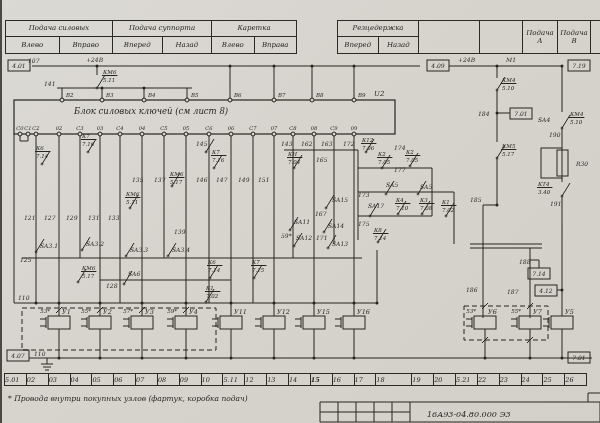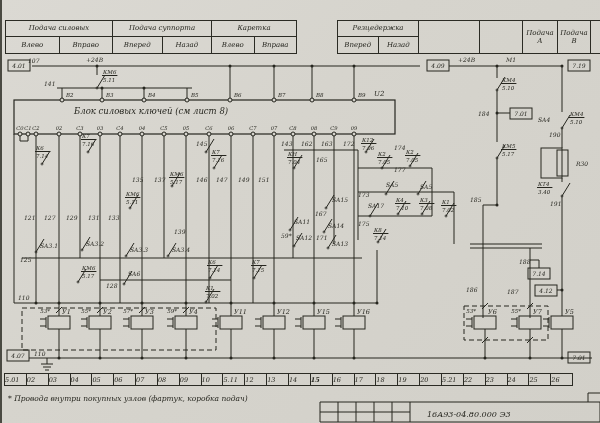--- a/index.html
+++ b/index.html
@@ -555,21 +555,21 @@
       <div class="zcell" style="width: 22.8462px;">08</div>
       <div class="zcell" style="width: 22.8462px;">09</div>
       <div class="zcell" style="width: 22.8462px;">10</div>
       <div class="zcell" style="width: 22.8462px;">5.11</div>
       <div class="zcell" style="width: 22.8462px;">12</div>
       <div class="zcell" style="width: 22.8462px;">13</div>
       <div class="zcell" style="width: 22.8462px;">14</div>
       <div class="zcell" style="width: 22.8462px; font-weight: bold;">15</div>
       <div class="zcell" style="width: 22.8462px;">16</div>
       <div class="zcell" style="width: 22.8462px;">17</div>
-      <div class="zcell" style="width: 23px;">18</div>
+      <div class="zcell" style="width: 37px;">18</div>
       <div class="zcell" style="width: 22.8462px;">19</div>
       <div class="zcell" style="width: 22.8462px;">20</div>
       <div class="zcell" style="width: 22.8462px;">5.21</div>
       <div class="zcell" style="width: 22.8462px;">22</div>
       <div class="zcell" style="width: 22.8462px;">23</div>
       <div class="zcell" style="width: 22.8462px;">24</div>
       <div class="zcell" style="width: 22.8462px;">25</div>
       <div class="zcell" style="width: 22.8462px;">26</div>
     </div>
   <div id="footnote">* Провода  внутри  покупных  узлов (фартук, коробка  подач)</div>

